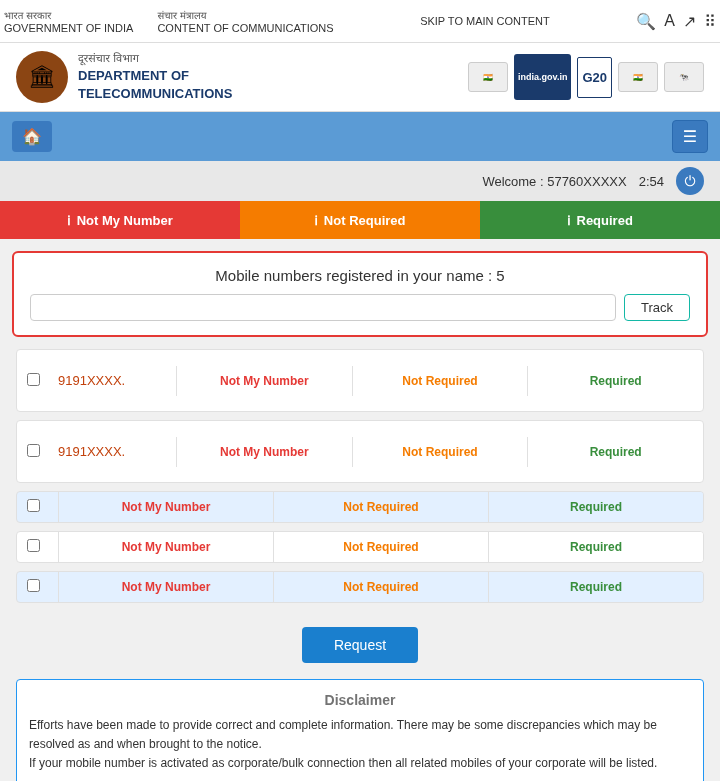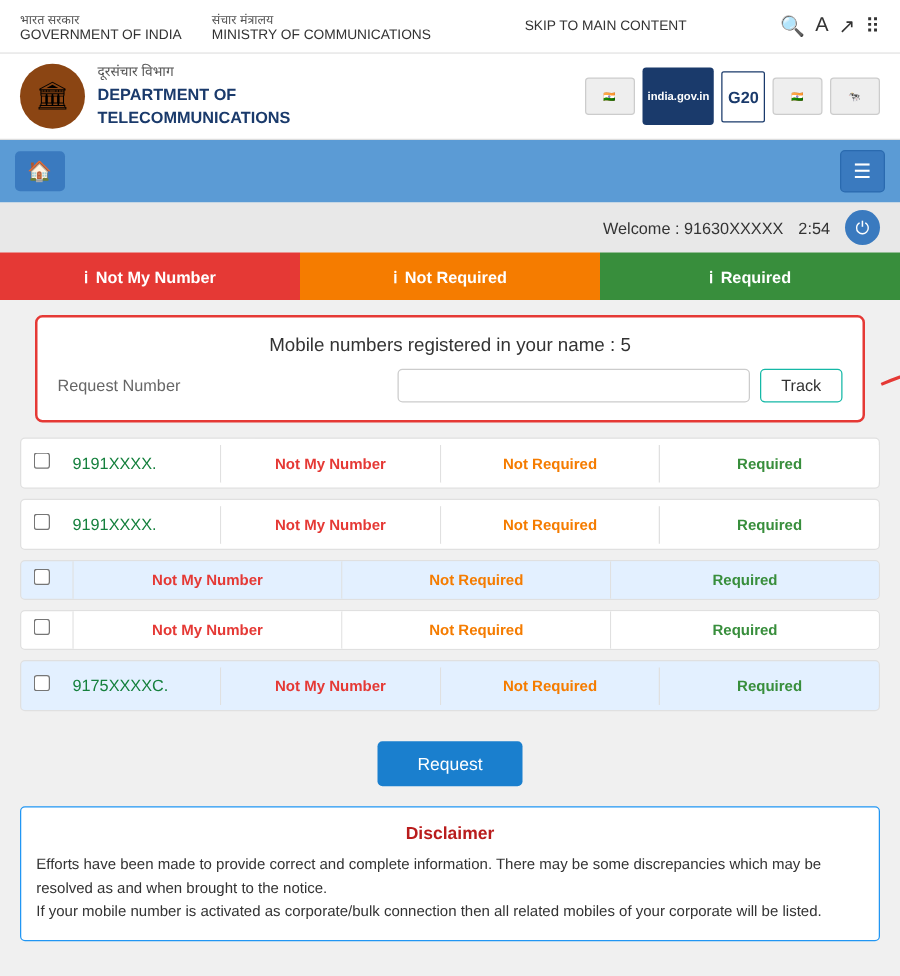--- a/index.html
+++ b/index.html
@@ -1,19 +1,19 @@
 <!DOCTYPE html>
 <html><head>
   <meta charset="utf-8">
   <style>
     * { box-sizing: border-box; margin: 0; padding: 0; }
     body { font-family: Arial, sans-serif; background: #f0f0f0; width: 720px; min-height: 781px; overflow-x: hidden; }
 
     
-    .top-bar { background: white; padding: 8px 16px; display: flex; align-items: center; justify-content: space-between; border-bottom: 1px solid #ddd; }
+    .top-bar { background: white; padding: 8px 4px; display: flex; align-items: center; justify-content: space-between; border-bottom: 1px solid #ddd; }
     .top-bar-left { display: flex; gap: 24px; }
     .top-bar-gov { font-size: 11px; color: #333; }
     .top-bar-gov .hindi { font-size: 10px; color: #555; }
     .top-bar-right { display: flex; align-items: center; gap: 8px; }
     .skip-link { font-size: 11px; color: #333; text-align: center; line-height: 1.3; }
     .icon-btn { font-size: 16px; color: #333; cursor: pointer; background: none; border: none; }
 
     
     .header { background: white; padding: 8px 16px; display: flex; align-items: center; justify-content: space-between; border-bottom: 1px solid #ddd; }
     .header-left { display: flex; align-items: center; gap: 10px; }
@@ -36,62 +36,62 @@
     .power-btn { background: #3a7abf; border: none; border-radius: 50%; width: 28px; height: 28px; color: white; cursor: pointer; font-size: 14px; display: flex; align-items: center; justify-content: center; }
 
     
     .status-tabs { display: flex; }
     .tab { flex: 1; padding: 10px 8px; text-align: center; font-size: 13px; font-weight: 600; color: white; display: flex; align-items: center; justify-content: center; gap: 6px; }
     .tab-red { background: #e53935; }
     .tab-orange { background: #f57c00; }
     .tab-green { background: #388e3c; }
 
     
-    .mobile-box-wrapper { padding: 12px 28px; }
+    .mobile-box-wrapper { padding: 12px 12px; }
     .mobile-box { border: 2px solid #e53935; border-radius: 6px; padding: 14px 16px; background: white; position: relative; }
     .mobile-count { font-size: 15px; color: #333; text-align: center; margin-bottom: 10px; }
     .request-row { display: flex; align-items: center; gap: 8px; }
     .request-label { font-size: 13px; color: #666; flex: 1; }
     .track-btn { background: white; border: 1px solid #14b8a6; border-radius: 4px; padding: 5px 16px; font-size: 13px; color: #333; cursor: pointer; }
 
     
     .phone-list { padding: 0 16px; }
     .phone-row { background: white; border-radius: 4px; margin-bottom: 8px; display: flex; align-items: center; gap: 8px; overflow: hidden; border: 1px solid #e0e0e0; }
     .phone-row-alt { background: #e3f0ff; }
     .phone-checkbox { padding: 0 10px; }
-    .phone-number { font-size: 13px; color: #15803d; flex: 0 0 110px; padding: 12px 0; }
+    .phone-number { font-size: 13px; color: #c2410c; flex: 0 0 110px; padding: 23px 0; }
     .phone-actions { display: flex; flex: 1; border-left: 1px solid #e0e0e0; }
     .action-btn { flex: 1; padding: 8px 4px; text-align: center; font-size: 12px; font-weight: 600; border: none; background: white; cursor: pointer; color: #1a3a6b; border-right: 1px solid #e0e0e0; }
     .action-btn:last-child { border-right: none; }
     .action-btn-alt { background: #e3f0ff; }
     .action-btn-red { color: #e53935; }
     .action-btn-orange { color: #f57c00; }
     .action-btn-green { color: #388e3c; }
 
     
     .report-section { text-align: center; padding: 16px; }
     .report-btn { background: #1a7fce; color: white; border: none; border-radius: 4px; padding: 10px 32px; font-size: 14px; cursor: pointer; }
 
     
     .disclaimer { margin: 0 16px 16px; border: 1px solid #2196f3; border-radius: 4px; padding: 12px; background: white; }
-    .disclaimer-title { color: #b91c1c; font-size: 14px; font-weight: bold; text-align: center; margin-bottom: 8px; }
+    .disclaimer-title { color: #737373; font-size: 14px; font-weight: bold; text-align: center; margin-bottom: 8px; }
     .disclaimer-text { font-size: 12px; color: #333; line-height: 1.6; }
   </style>
 </head>
 <body>
 
 <div class="top-bar">
   <div class="top-bar-left">
     <div class="top-bar-gov">
       <div class="hindi">भारत सरकार</div>
       <div>GOVERNMENT OF INDIA</div>
     </div>
     <div class="top-bar-gov">
       <div class="hindi">संचार मंत्रालय</div>
-      <div>MINISTRY OF COMMUNICATIONS</div>
+      <div>CONTENT OF COMMUNICATIONS</div>
     </div>
   </div>
   <div class="skip-link">SKIP TO MAIN CONTENT</div>
   <div class="top-bar-right">
     <button class="icon-btn">🔍</button>
     <button class="icon-btn">A</button>
     <button class="icon-btn">↗</button>
     <button class="icon-btn">⠿</button>
   </div>
 </div>
@@ -116,21 +116,21 @@
   </div>
 </div>
 
 <div class="nav-bar">
   <button class="nav-home">🏠</button>
   <button class="nav-menu">☰</button>
 </div>
 
 <div class="welcome-bar">
   <span>
-    <span>Welcome : 91630</span><span>XXXXX</span>
+    <span>Welcome : 57760</span><span>XXXXX</span>
   </span>
   <span>2:54</span>
   <button class="power-btn">⏻</button>
 </div>
 
 <div class="status-tabs">
   <div class="tab tab-red">
     <span>ℹ</span>
     <span>Not My Number</span>
   </div>
@@ -141,21 +141,20 @@
   <div class="tab tab-green">
     <span>ℹ</span>
     <span>Required</span>
   </div>
 </div>
 
 <div class="mobile-box-wrapper">
   <div class="mobile-box">
     <div class="mobile-count">Mobile numbers registered in your name : 5</div>
     <div class="request-row">
-      <label class="request-label">Request Number</label>
       <input type="text" style="flex: 1 1 0%; border: 1px solid rgb(204, 204, 204); border-radius: 4px; padding: 5px 8px; font-size: 13px;">
       <button class="track-btn">Track</button>
     </div>
 
     <div style="position:absolute; right:-10px; top:50%; transform:translateY(-50%) translateX(100%); pointer-events:none;">
       <svg width="80" height="40" viewBox="0 0 80 40">
         <defs>
           <marker id="arrowhead" markerWidth="8" markerHeight="6" refX="8" refY="3" orient="auto">
             <polygon points="0 0, 8 3, 0 6" fill="#e53935"></polygon>
           </marker>
@@ -211,21 +210,20 @@
       <button class="action-btn action-btn-red">Not My Number</button>
       <button class="action-btn action-btn-orange">Not Required</button>
       <button class="action-btn action-btn-green">Required</button>
     </div>
   </div>
 
   <div class="phone-row phone-row-alt">
     <div class="phone-checkbox">
       <input type="checkbox" style="">
     </div>
-    <div class="phone-number">9175XXXXC.</div>
     <div class="phone-actions">
       <button class="action-btn action-btn-alt action-btn-red">Not My Number</button>
       <button class="action-btn action-btn-alt action-btn-orange">Not Required</button>
       <button class="action-btn action-btn-alt action-btn-green">Required</button>
     </div>
   </div>
 
 </div>
 
 <div class="report-section">

